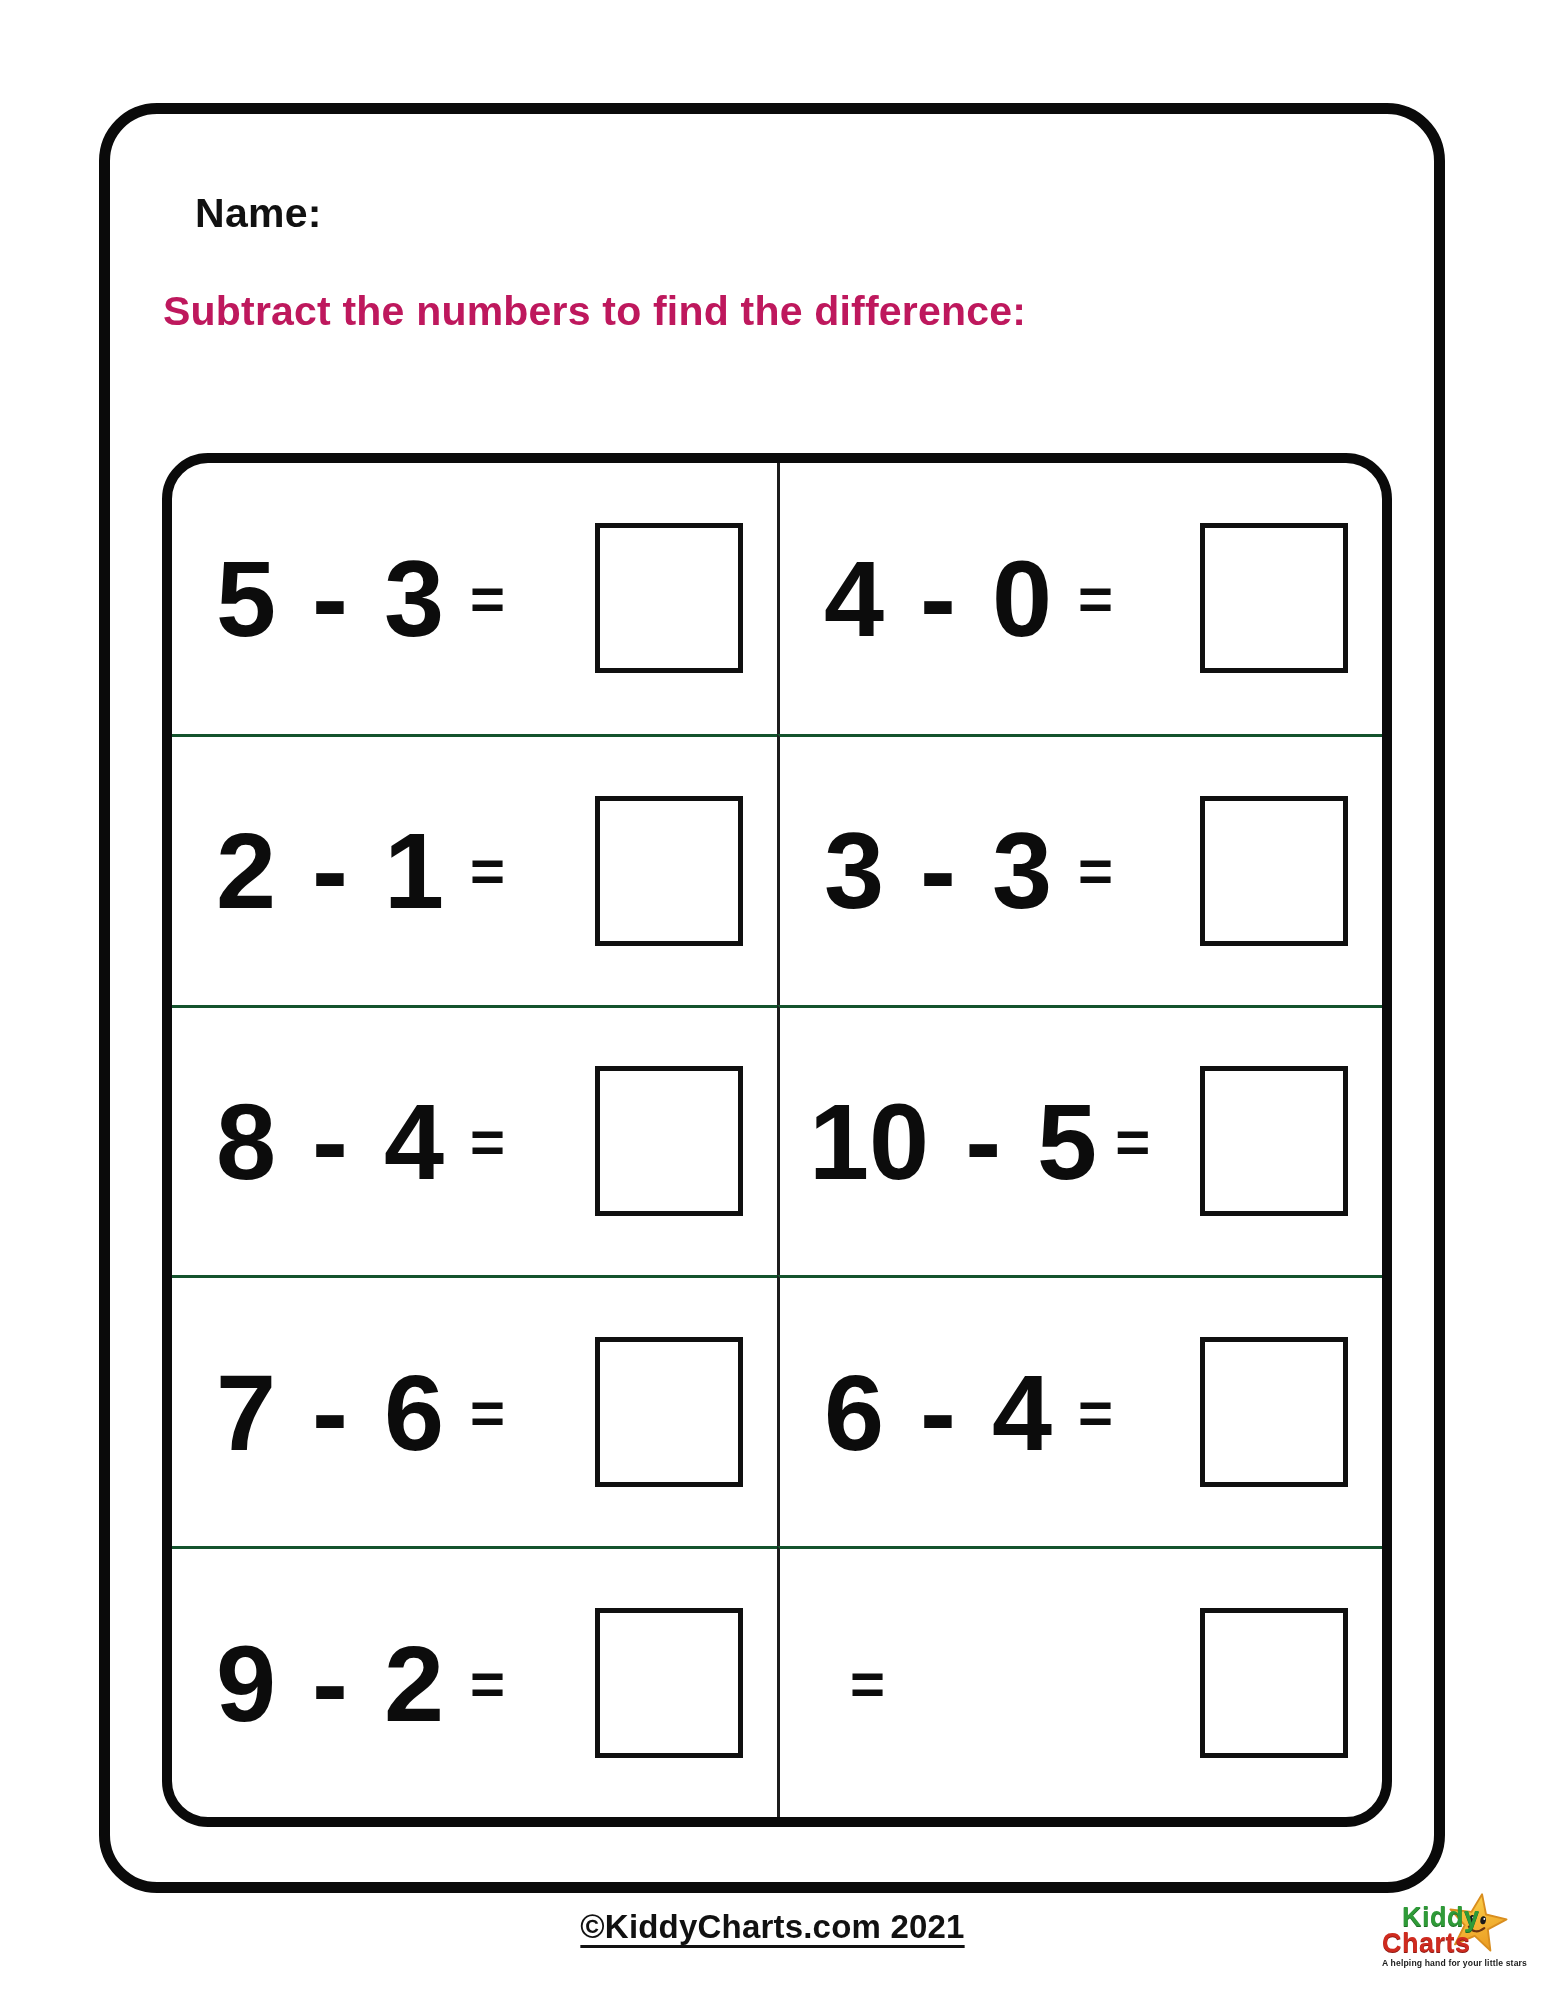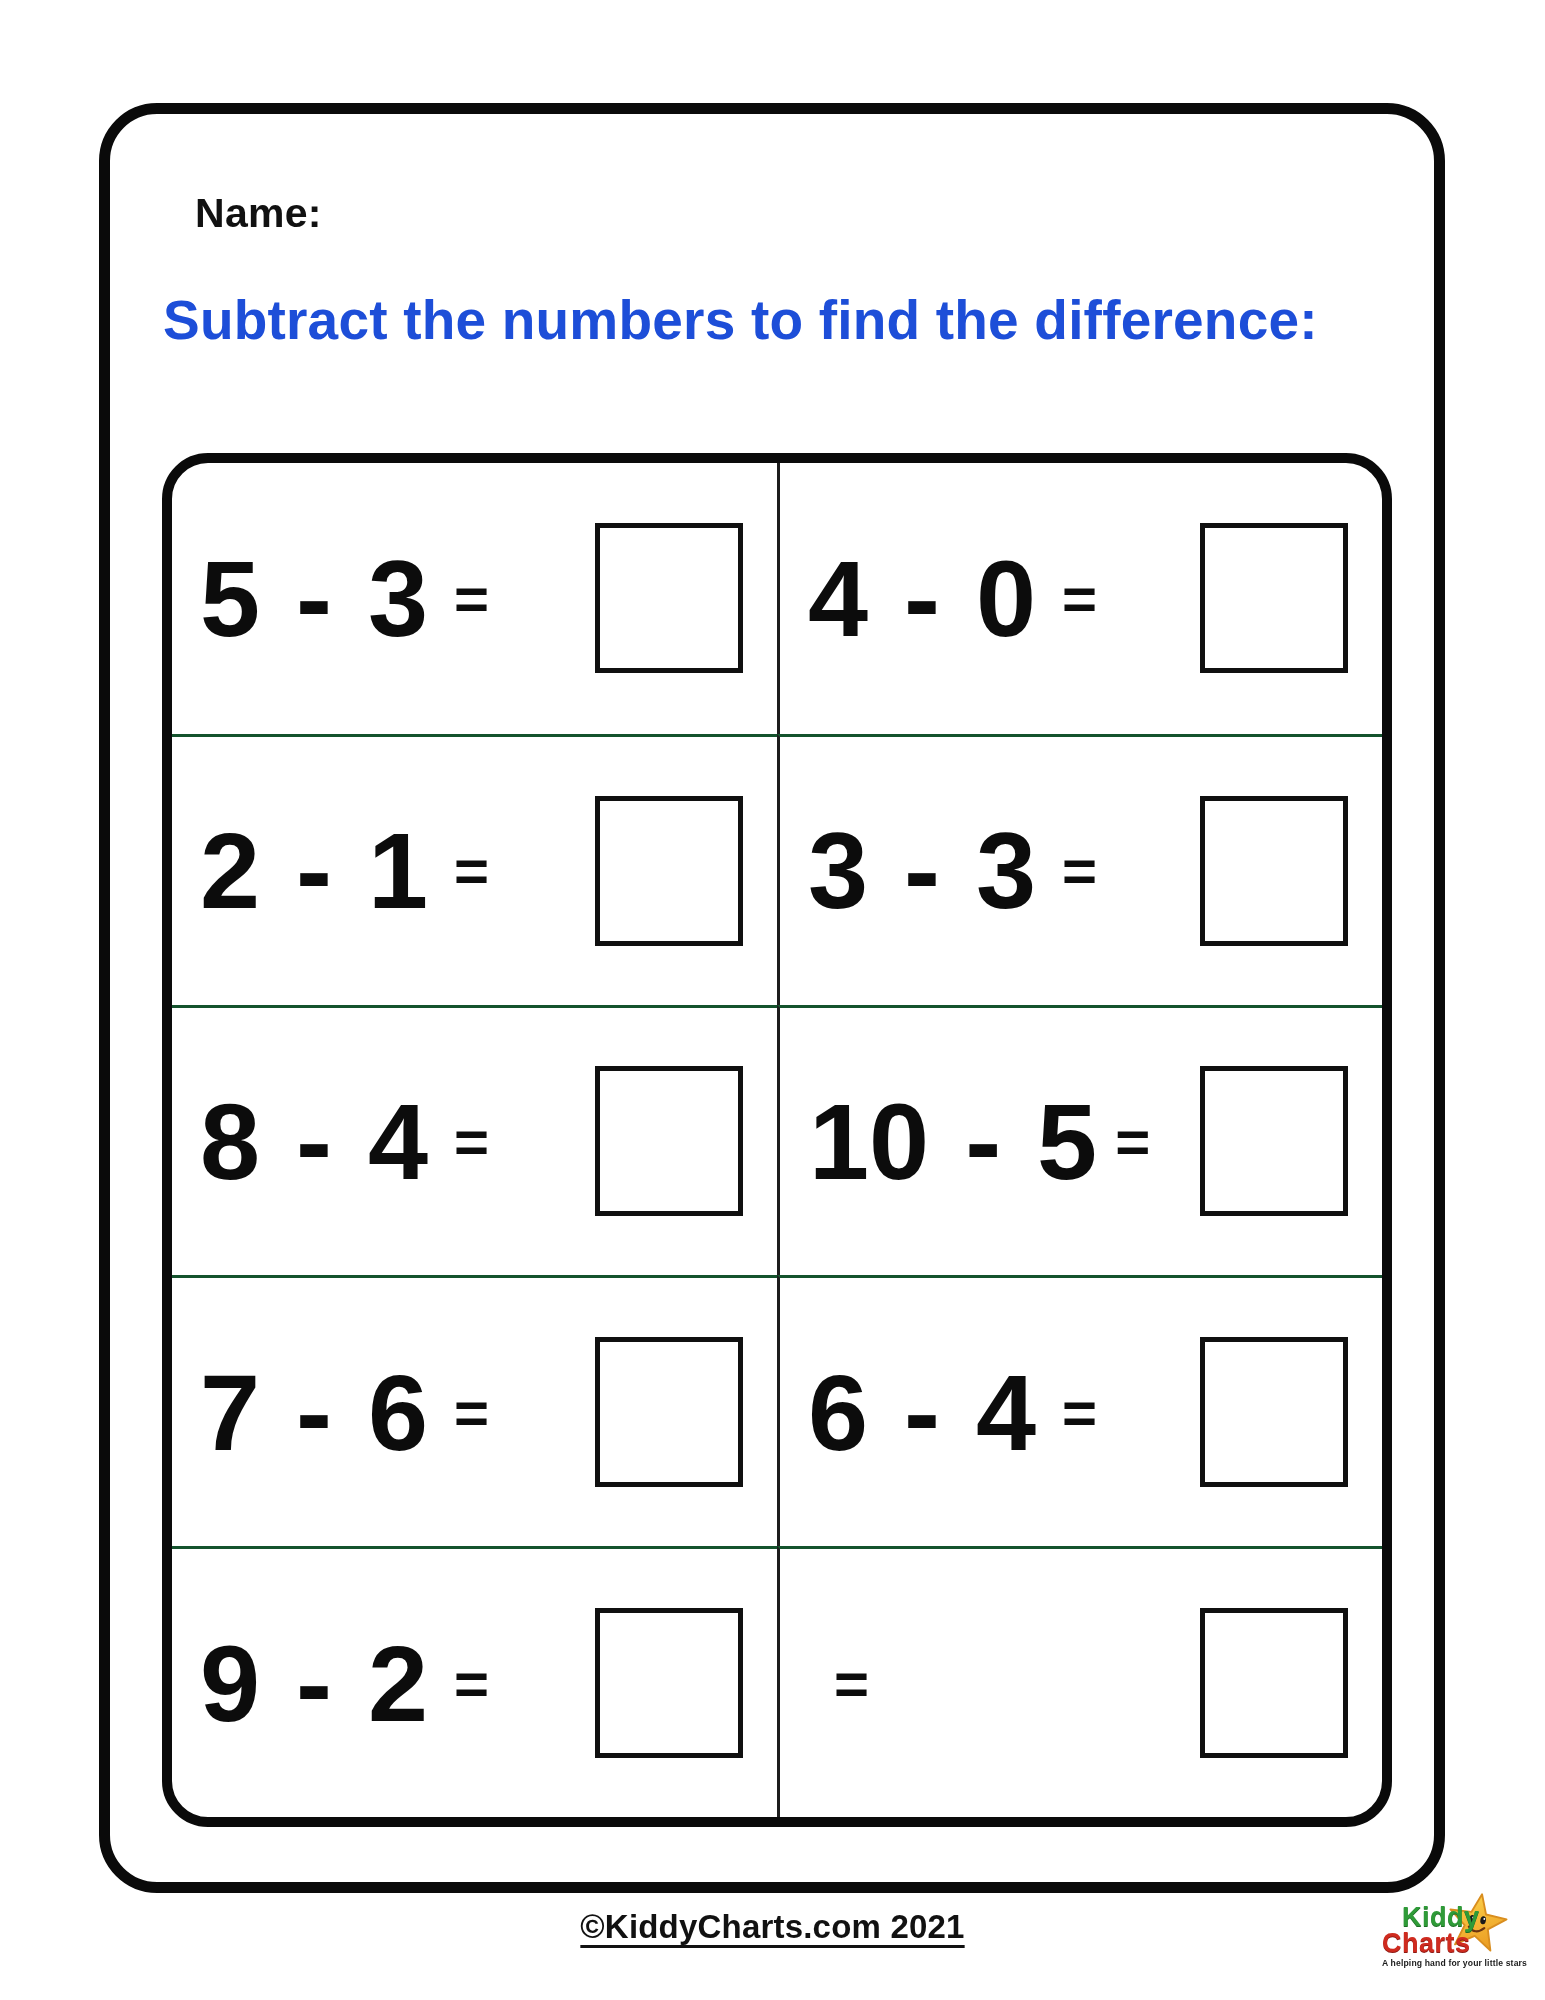--- a/index.html
+++ b/index.html
@@ -37,24 +37,24 @@
     font-size: 41px;
     font-weight: 700;
     letter-spacing: 0.3px;
     color: #111111;
     margin-left: 32px;
   }
   .instruction {
     position: absolute;
     left: 163px;
     top: 288px;
-    font-size: 55px;
+    font-size: 41px;
     font-weight: 700;
     letter-spacing: 0.2px;
-    color: #1d4ed8;
+    color: #be185d;
   }
 
   
   .problems-grid {
     position: absolute;
     left: 162px;
     top: 453px;
     width: 1230px;
     height: 1374px;
     box-sizing: border-box;
@@ -63,21 +63,21 @@
     overflow: hidden;
     display: grid;
     grid-template-columns: 1fr 1fr;
     grid-template-rows: repeat(5, 1fr);
     background: #ffffff;
   }
   .cell {
     display: flex;
     align-items: center;
     box-sizing: border-box;
-    padding-left: 28px;
+    padding-left: 44px;
     padding-right: 34px;
   }
   .cell:nth-child(even) { border-left: 3px solid #1d1d1d; }
   .cell:nth-child(n+3)  { border-top: 3px solid #14532d; }
   .cell.tight { padding-left: 29px; }
 
   .expr {
     font-size: 108px;
     font-weight: 700;
     letter-spacing: 0px;

